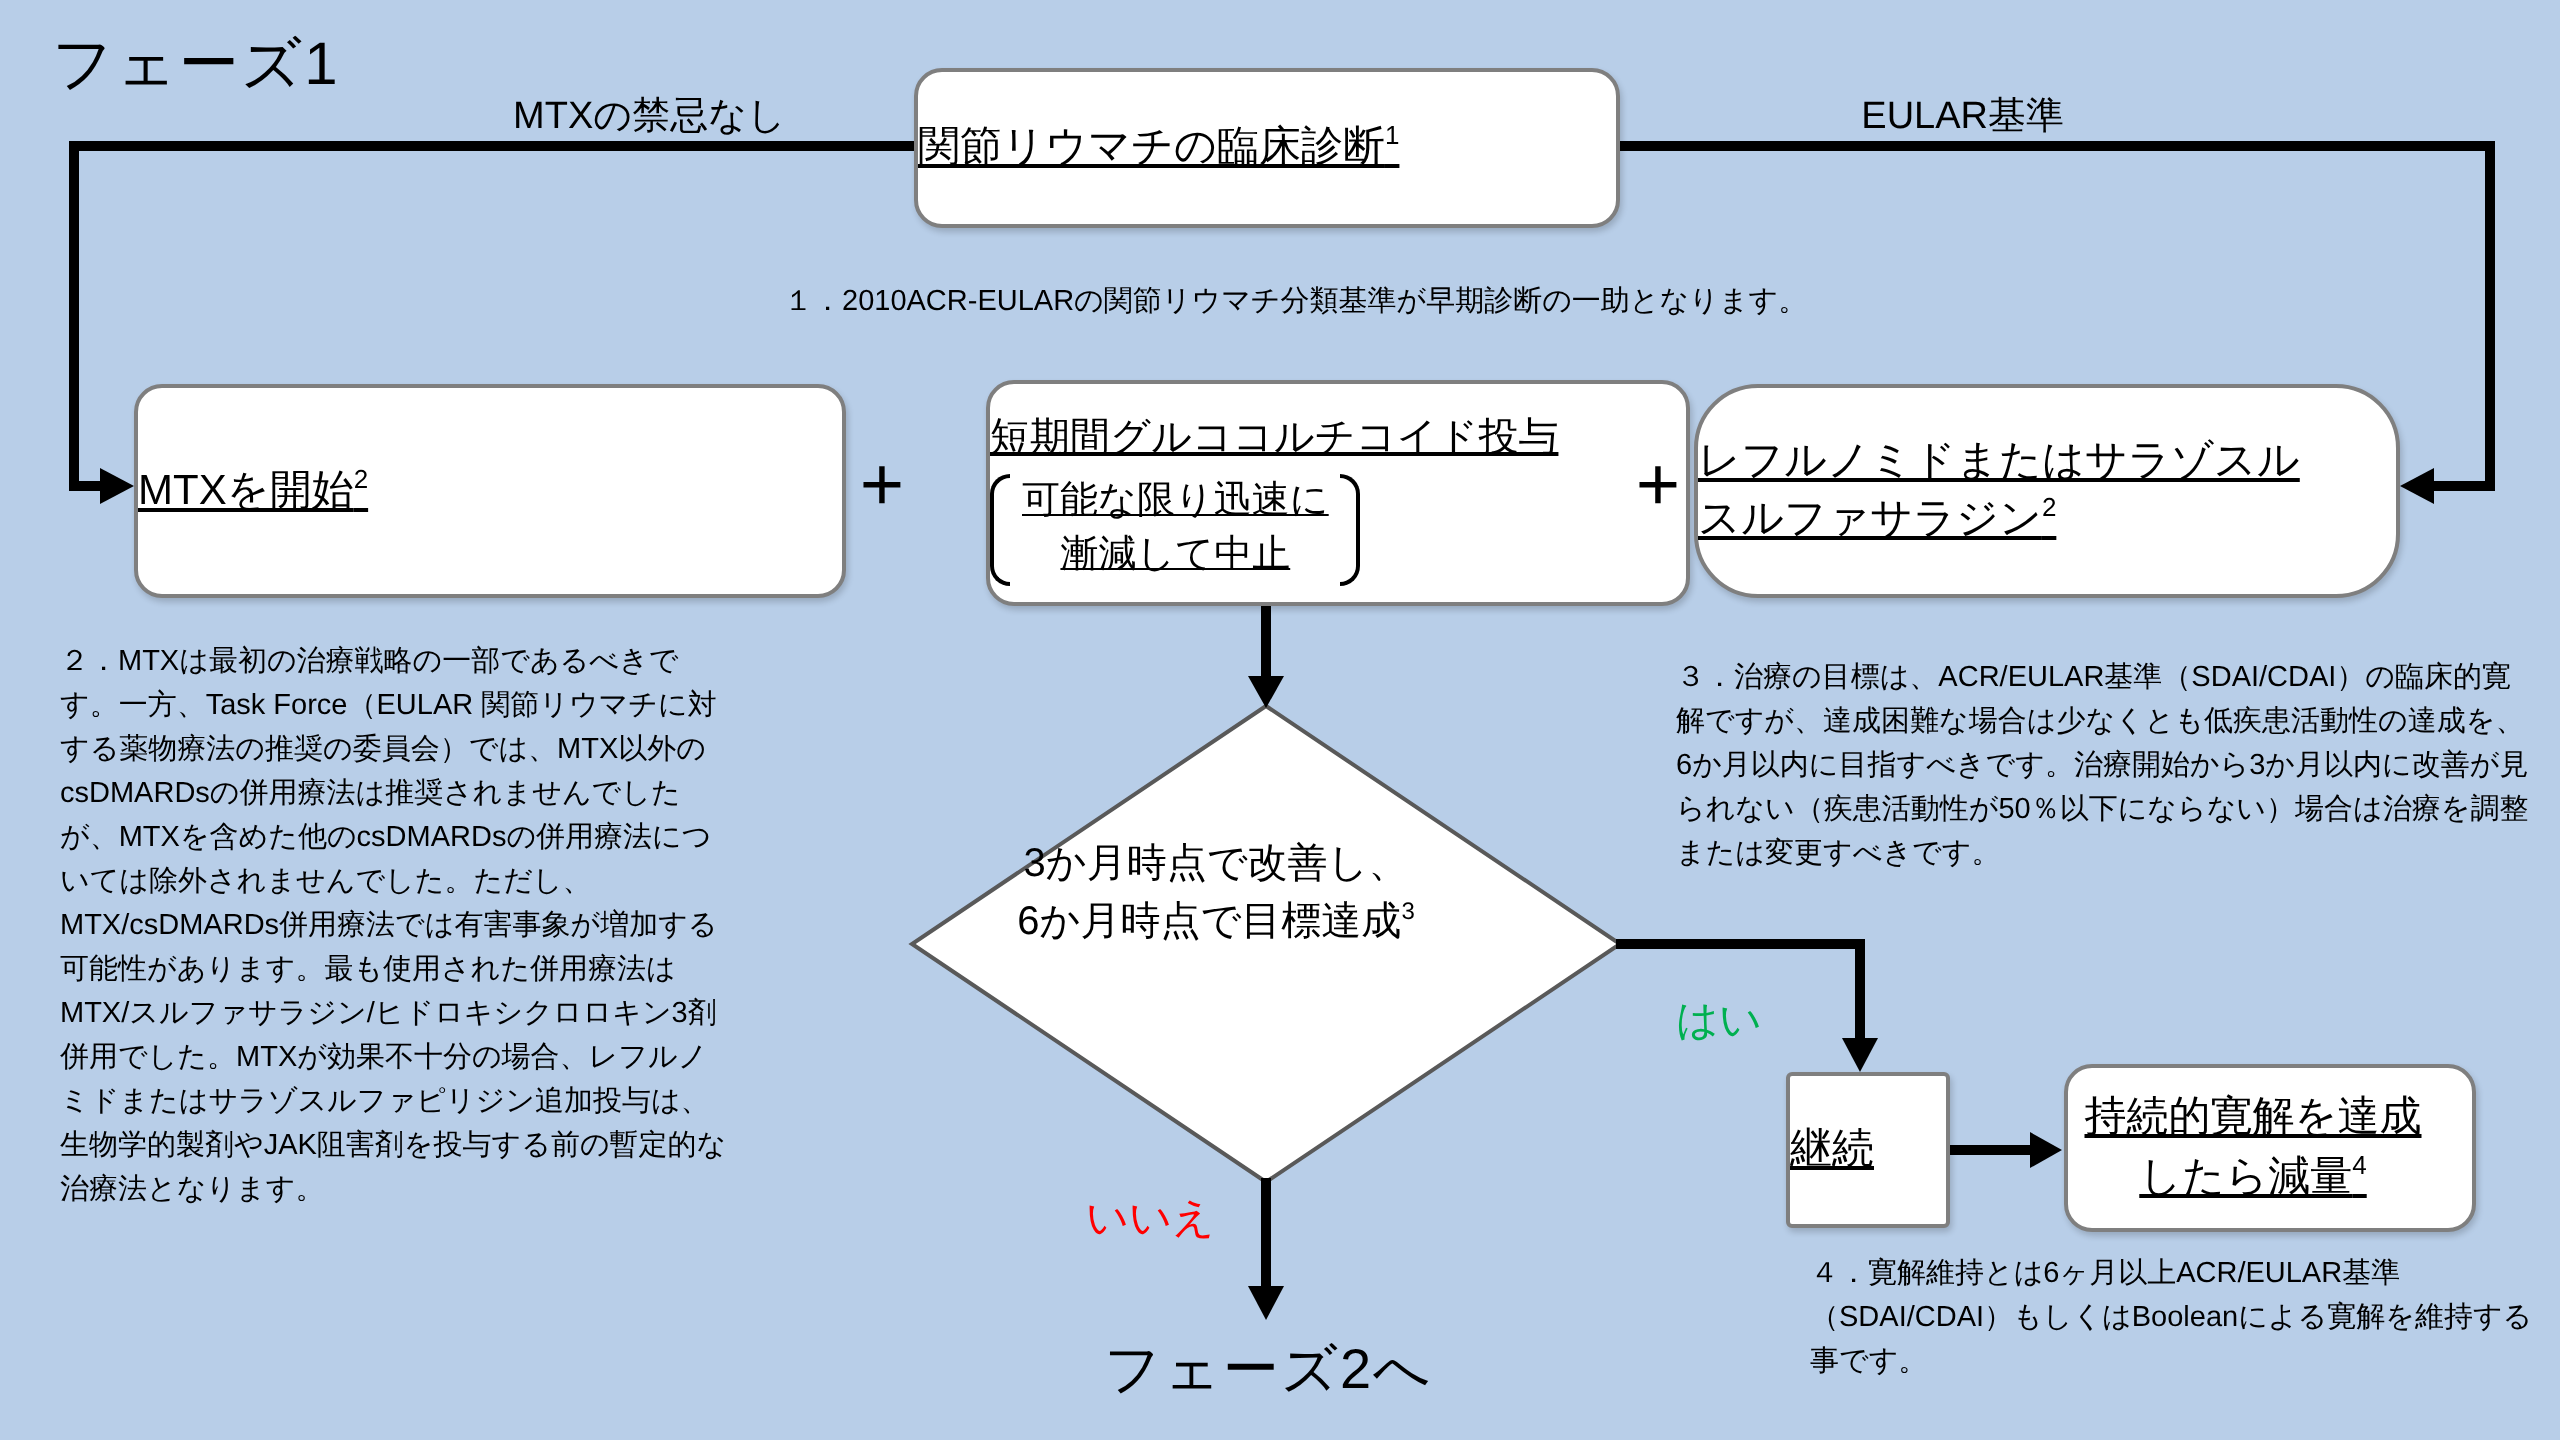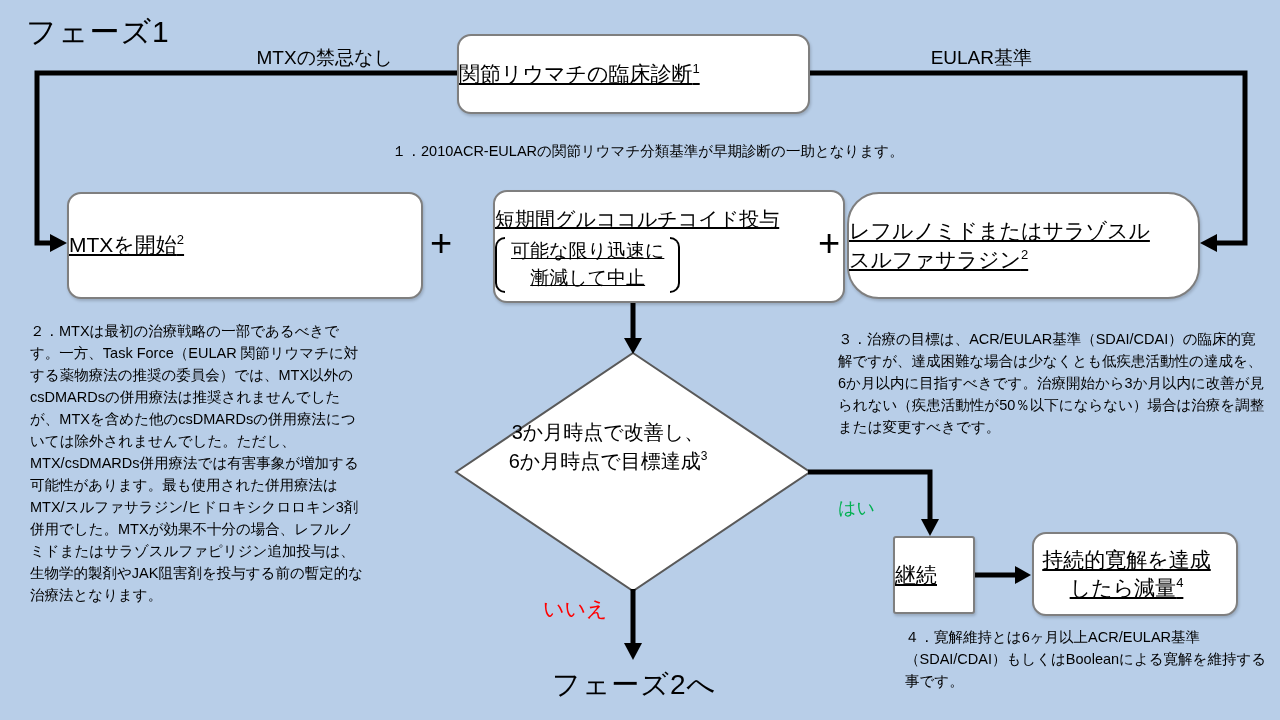--- a/index.html
+++ b/index.html
@@ -87,21 +87,21 @@
     text-align: center;
   }
   .decision-text {
     left: 508px; top: 418px;
     width: 200px;
     text-align: center;
     font-size: 20px;
     line-height: 1.45;
   }
   .decision-text sup { font-size: 12px; }
-  .yes-label { left: 838px; top: 496px; font-size: 18px; color: #00b050; }
+  .yes-label { left: 838px; top: 496px; font-size: 21px; color: #00b050; }
   .no-label  { left: 543px; top: 595px; font-size: 21px; color: #ff0000; }
   .phase2-label { left: 552px; top: 666px; font-size: 28px; letter-spacing: 1px; }
 </style>
 </head>
 <body>
 
 <div class="canvas">
 
   <svg class="connectors" width="1280" height="720" viewBox="0 0 1280 720">
     <polygon points="633,353 810,472 633,591 456,472" fill="#ffffff" stroke="#595959" stroke-width="2"></polygon>

